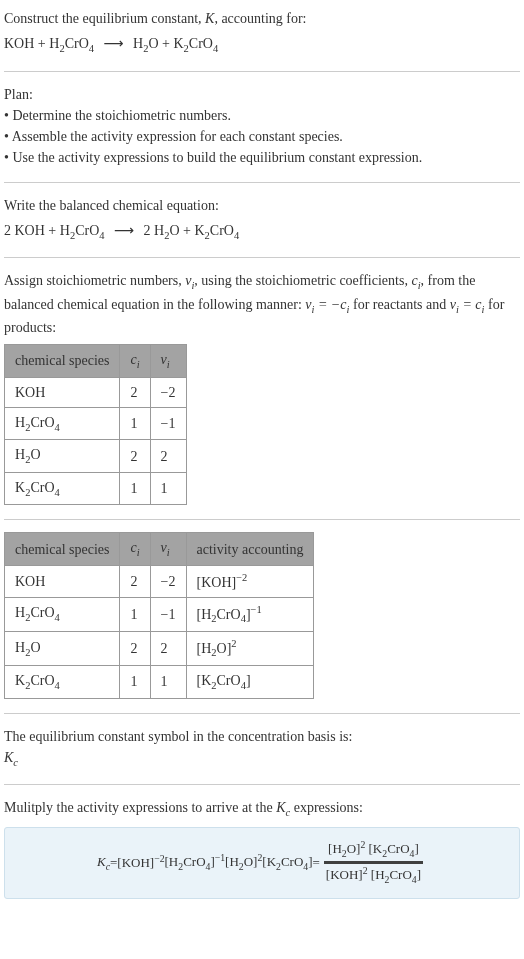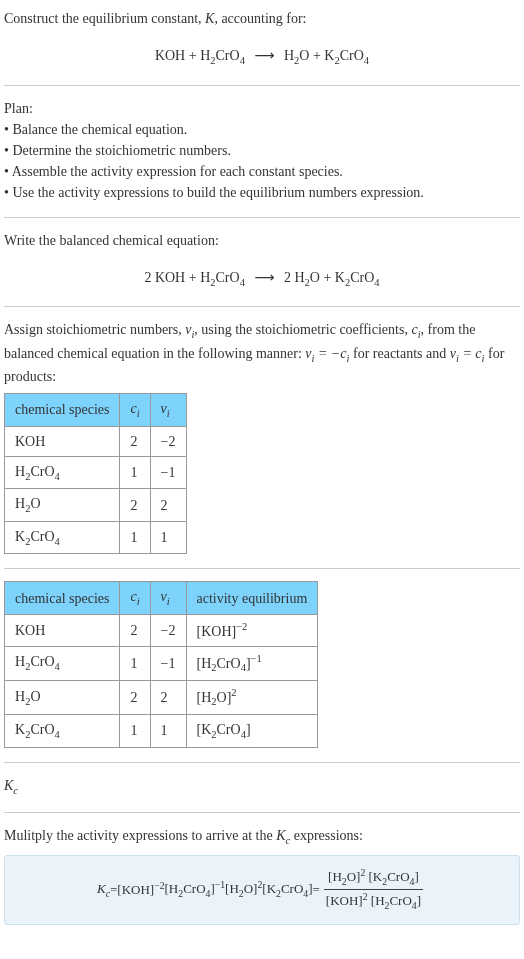--- a/index.html
+++ b/index.html
@@ -13,37 +13,36 @@
       padding: 8px 4px;
     }
     .section { margin-bottom: 14px; }
     hr {
       border: none;
       border-top: 1px solid #ccc;
       margin: 12px 0;
     }
     .equation {
       font-family: Georgia, serif;
-      margin: 16px 0;
-      text-align: center;
+      margin: 4px 0;
     }
     sub { font-size: 0.75em; vertical-align: sub; }
     sup { font-size: 0.75em; vertical-align: super; }
     .arrow { display: inline-block; margin: 0 6px; }
     table {
       border-collapse: collapse;
       margin: 6px 0;
     }
     th, td {
       border: 1px solid #999;
       padding: 4px 10px;
       text-align: left;
       font-weight: normal;
     }
-    th { background: #7dd3fc; }
+    th { background: #a3a3a3; }
     .italic { font-style: italic; }
     .answer-box {
       background: #eaf3f9;
       border: 1px solid #cde0ec;
       border-radius: 3px;
       padding: 10px 12px;
       margin-top: 6px;
     }
     .answer-label {
       color: #888;
@@ -57,44 +56,43 @@
       font-size: 13px;
       justify-content: center;
     }
     .frac {
       display: inline-flex;
       flex-direction: column;
       align-items: center;
       vertical-align: middle;
       margin: 0 2px;
     }
-    .frac .num { border-bottom: 1px solid #404040; padding: 0 4px; }
+    .frac .num { border-bottom: 3px solid #404040; padding: 0 4px; }
     .frac .den { padding: 0 4px; }
     .plan-item { margin-left: 0; }
   </style>
 </head>
 <body>
 
 <div class="section">
   <span>Construct the equilibrium constant, </span><span class="italic">K</span><span>, accounting for:</span>
   <div class="equation">
     <span>KOH</span><span> + </span><span><span>H</span><sub>2</sub><span>CrO</span><sub>4</sub></span>
     <span class="arrow">⟶</span>
     <span><span>H</span><sub>2</sub><span>O</span></span><span> + </span><span><span>K</span><sub>2</sub><span>CrO</span><sub>4</sub></span>
   </div>
 </div>
 
 <hr>
 
 <div class="section">
   <div>Plan:</div>
-  <div class="plan-item">• Balance the chemical equation.</div>
   <div class="plan-item">• Determine the stoichiometric numbers.</div>
   <div class="plan-item">• Assemble the activity expression for each constant species.</div>
-  <div class="plan-item">• Use the activity expressions to build the equilibrium numbers expression.</div>
+  <div class="plan-item">• Use the activity expressions to build the equilibrium constant expression.</div>
 </div>
 
 <hr>
 
 <div class="section">
   <div>Write the balanced chemical equation:</div>
   <div class="equation">
     <span>2 KOH</span><span> + </span><span><span>H</span><sub>2</sub><span>CrO</span><sub>4</sub></span>
     <span class="arrow">⟶</span>
     <span><span>2 H</span><sub>2</sub><span>O</span></span><span> + </span><span><span>K</span><sub>2</sub><span>CrO</span><sub>4</sub></span>
@@ -140,21 +138,21 @@
 
 <hr>
 
 <div class="section">
   <table>
     <tbody>
         <tr>
       <th>chemical species</th>
       <th><span class="italic"><span>c</span><sub>i</sub></span></th>
       <th><span class="italic"><span>ν</span><sub>i</sub></span></th>
-      <th>activity equilibrium</th>
+      <th>activity accounting</th>
     </tr>
     <tr>
       <td>KOH</td>
       <td>2</td>
       <td>−2</td>
       <td><span>[KOH]</span><sup>−2</sup></td>
     </tr>
     <tr>
       <td><span>H</span><sub>2</sub><span>CrO</span><sub>4</sub></td>
       <td>1</td>
@@ -173,20 +171,21 @@
       <td>1</td>
       <td><span>[K</span><sub>2</sub><span>CrO</span><sub>4</sub><span>]</span></td>
     </tr>
   </tbody>
     </table>
 </div>
 
 <hr>
 
 <div class="section">
+  <div>The equilibrium constant symbol in the concentration basis is:</div>
   <div class="italic"><span>K</span><sub>c</sub></div>
 </div>
 
 <hr>
 
 <div class="section">
   <div>
     <span>Mulitply the activity expressions to arrive at the </span><span class="italic"><span>K</span><sub>c</sub></span><span> expressions:</span>
   </div>
   <div class="answer-box">

